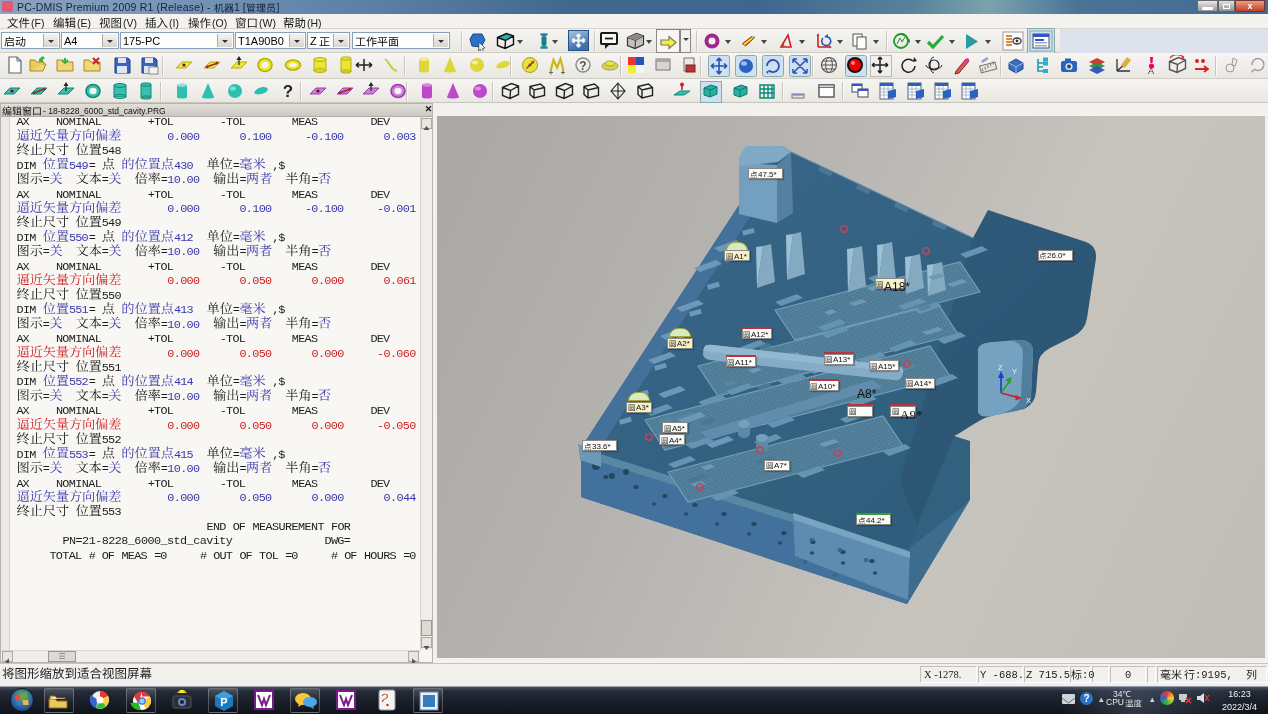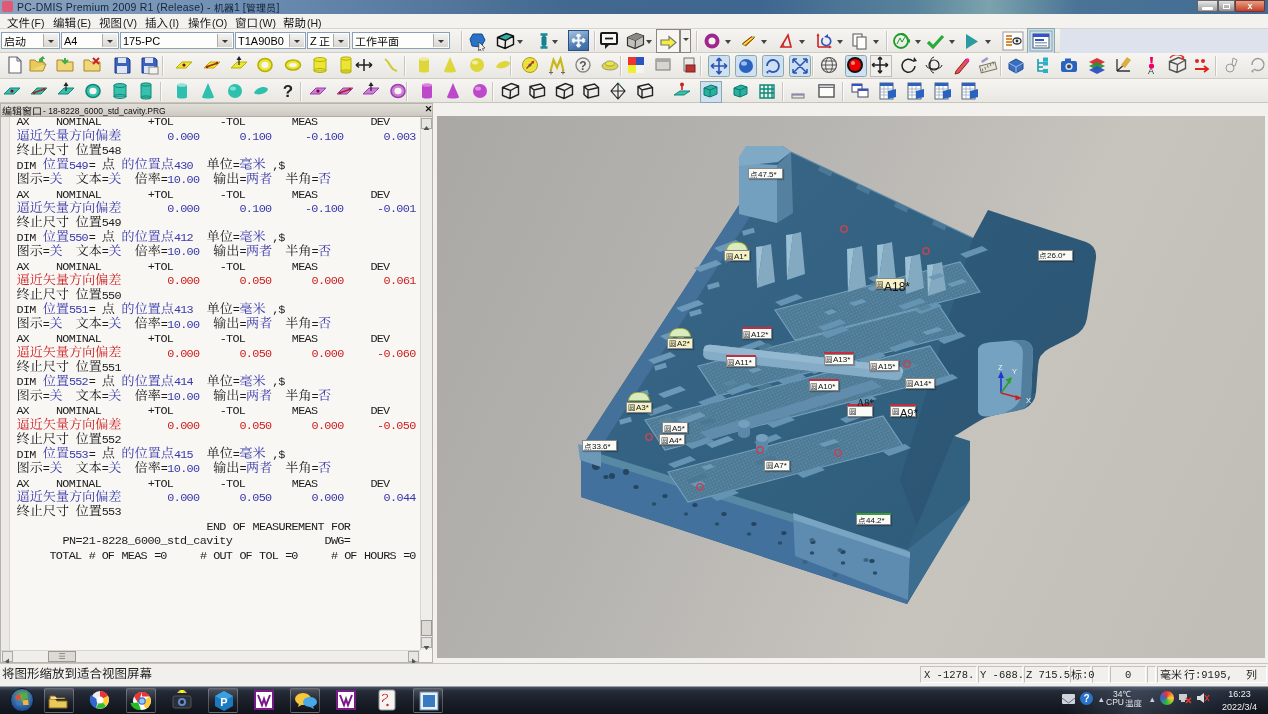--- a/index.html
+++ b/index.html
@@ -1462,27 +1462,27 @@
 <div class="abs" style="left:626px;top:402px;width:26px;height:11px;background:#f6f2c8;border:1px solid #888;box-shadow:1px 1px 1px rgba(0,0,0,0.25)"></div>
 <svg class="abs" style="left:627.6px;top:403.5px;" width="7.5" height="7.5" viewBox="0 -880 1000 1000">
     <use href="#n5706" x="0" fill="#333"></use>
   </svg>
 <div class="abs" style="left:636px;top:403px;font-size:8px;color:#111;font-family:'Liberation Sans';white-space:nowrap">A3*</div>
 <div class="abs" style="left:847px;top:406px;width:26px;height:11px;background:#fafaf7;border:1px solid #888;box-shadow:1px 1px 1px rgba(0,0,0,0.25)"></div>
 <div class="abs" style="left:847px;top:404px;width:26px;height:1.5px;background:#c03040"></div>
 <svg class="abs" style="left:848.6px;top:407.5px;" width="7.5" height="7.5" viewBox="0 -880 1000 1000">
     <use href="#n5706" x="0" fill="#333"></use>
   </svg>
-<div class="abs" style="left:857px;top:397px;font-size:10px;color:#111;font-family:Liberation Serif, serif;white-space:nowrap">A8*</div>
+<div class="abs" style="left:857px;top:387px;font-size:12px;color:#111;font-family:Liberation Sans, sans-serif;white-space:nowrap">A8*</div>
 <div class="abs" style="left:890px;top:406px;width:26px;height:11px;background:#fafaf7;border:1px solid #888;box-shadow:1px 1px 1px rgba(0,0,0,0.25)"></div>
 <div class="abs" style="left:890px;top:404px;width:26px;height:1.5px;background:#c03040"></div>
 <svg class="abs" style="left:891.6px;top:407.5px;" width="7.5" height="7.5" viewBox="0 -880 1000 1000">
     <use href="#n5706" x="0" fill="#333"></use>
   </svg>
-<div class="abs" style="left:900px;top:407px;font-size:11px;color:#111;font-family:Liberation Sans, sans-serif;white-space:nowrap">A9*</div>
+<div class="abs" style="left:900px;top:407px;font-size:13px;color:#111;font-family:Liberation Serif, serif;white-space:nowrap">A9*</div>
 <div class="abs" style="left:662px;top:422px;width:26px;height:11px;background:#fafaf7;border:1px solid #888;box-shadow:1px 1px 1px rgba(0,0,0,0.25)"></div>
 <svg class="abs" style="left:663.6px;top:424.5px;" width="7.5" height="7.5" viewBox="0 -880 1000 1000">
     <use href="#n5706" x="0" fill="#333"></use>
   </svg>
 <div class="abs" style="left:672px;top:424px;font-size:8px;color:#111;font-family:'Liberation Sans';white-space:nowrap">A5*</div>
 <div class="abs" style="left:659px;top:434px;width:26px;height:11px;background:#fafaf7;border:1px solid #888;box-shadow:1px 1px 1px rgba(0,0,0,0.25)"></div>
 <svg class="abs" style="left:660.6px;top:436.5px;" width="7.5" height="7.5" viewBox="0 -880 1000 1000">
     <use href="#n5706" x="0" fill="#333"></use>
   </svg>
 <div class="abs" style="left:669px;top:436px;font-size:8px;color:#111;font-family:'Liberation Sans';white-space:nowrap">A4*</div>
@@ -1518,21 +1518,21 @@
     <use href="#n5e55" x="11000" fill="#222"></use>
   </svg>
 <div class="abs" style="left:920px;top:666px;width:57px;height:17px;border:1px solid #c4c1ba;border-right-color:#fff;border-bottom-color:#fff"></div>
 <div class="abs" style="left:978px;top:666px;width:45px;height:17px;border:1px solid #c4c1ba;border-right-color:#fff;border-bottom-color:#fff"></div>
 <div class="abs" style="left:1024px;top:666px;width:45px;height:17px;border:1px solid #c4c1ba;border-right-color:#fff;border-bottom-color:#fff"></div>
 <div class="abs" style="left:1070px;top:666px;width:21px;height:17px;border:1px solid #c4c1ba;border-right-color:#fff;border-bottom-color:#fff"></div>
 <div class="abs" style="left:1092px;top:666px;width:17px;height:17px;border:1px solid #c4c1ba;border-right-color:#fff;border-bottom-color:#fff"></div>
 <div class="abs" style="left:1110px;top:666px;width:36px;height:17px;border:1px solid #c4c1ba;border-right-color:#fff;border-bottom-color:#fff"></div>
 <div class="abs" style="left:1147px;top:666px;width:9px;height:17px;border:1px solid #c4c1ba;border-right-color:#fff;border-bottom-color:#fff"></div>
 <div class="abs" style="left:1157px;top:666px;width:110px;height:17px;border:1px solid #c4c1ba;border-right-color:#fff;border-bottom-color:#fff"></div>
-<div class="abs" style="left:924px;top:668.5px;font-size:10.5px;font-family:Liberation Mono, monospace;color:#222;white-space:pre">X -1278.</div>
+<div class="abs" style="left:924px;top:668.5px;font-size:10.5px;font-family:Liberation Serif, serif;color:#222;white-space:pre">X -1278.</div>
 <div class="abs" style="left:980px;top:668.5px;font-size:10.5px;font-family:'Liberation Mono',monospace;color:#222;white-space:pre">Y -688.</div>
 <div class="abs" style="left:1026px;top:668.5px;font-size:10.5px;font-family:'Liberation Mono',monospace;color:#222;white-space:pre">Z 715.5</div>
 <svg class="abs" style="left:1071.0px;top:669.0px;" width="11.0" height="11.0" viewBox="0 -880 1000 1000">
     <use href="#n6807" x="0" fill="#222"></use>
   </svg>
 <div class="abs" style="left:1082px;top:668.5px;font-size:10.5px;font-family:'Liberation Mono',monospace;color:#222;white-space:pre">:0</div>
 <div class="abs" style="left:1125px;top:668.5px;font-size:10.5px;font-family:'Liberation Mono',monospace;color:#222;white-space:pre">0</div>
 <svg class="abs" style="left:1160.0px;top:669.0px;" width="22.0" height="11.0" viewBox="0 -880 2000 1000">
     <use href="#n6beb" x="0" fill="#222"></use>
     <use href="#n7c73" x="1000" fill="#222"></use>

